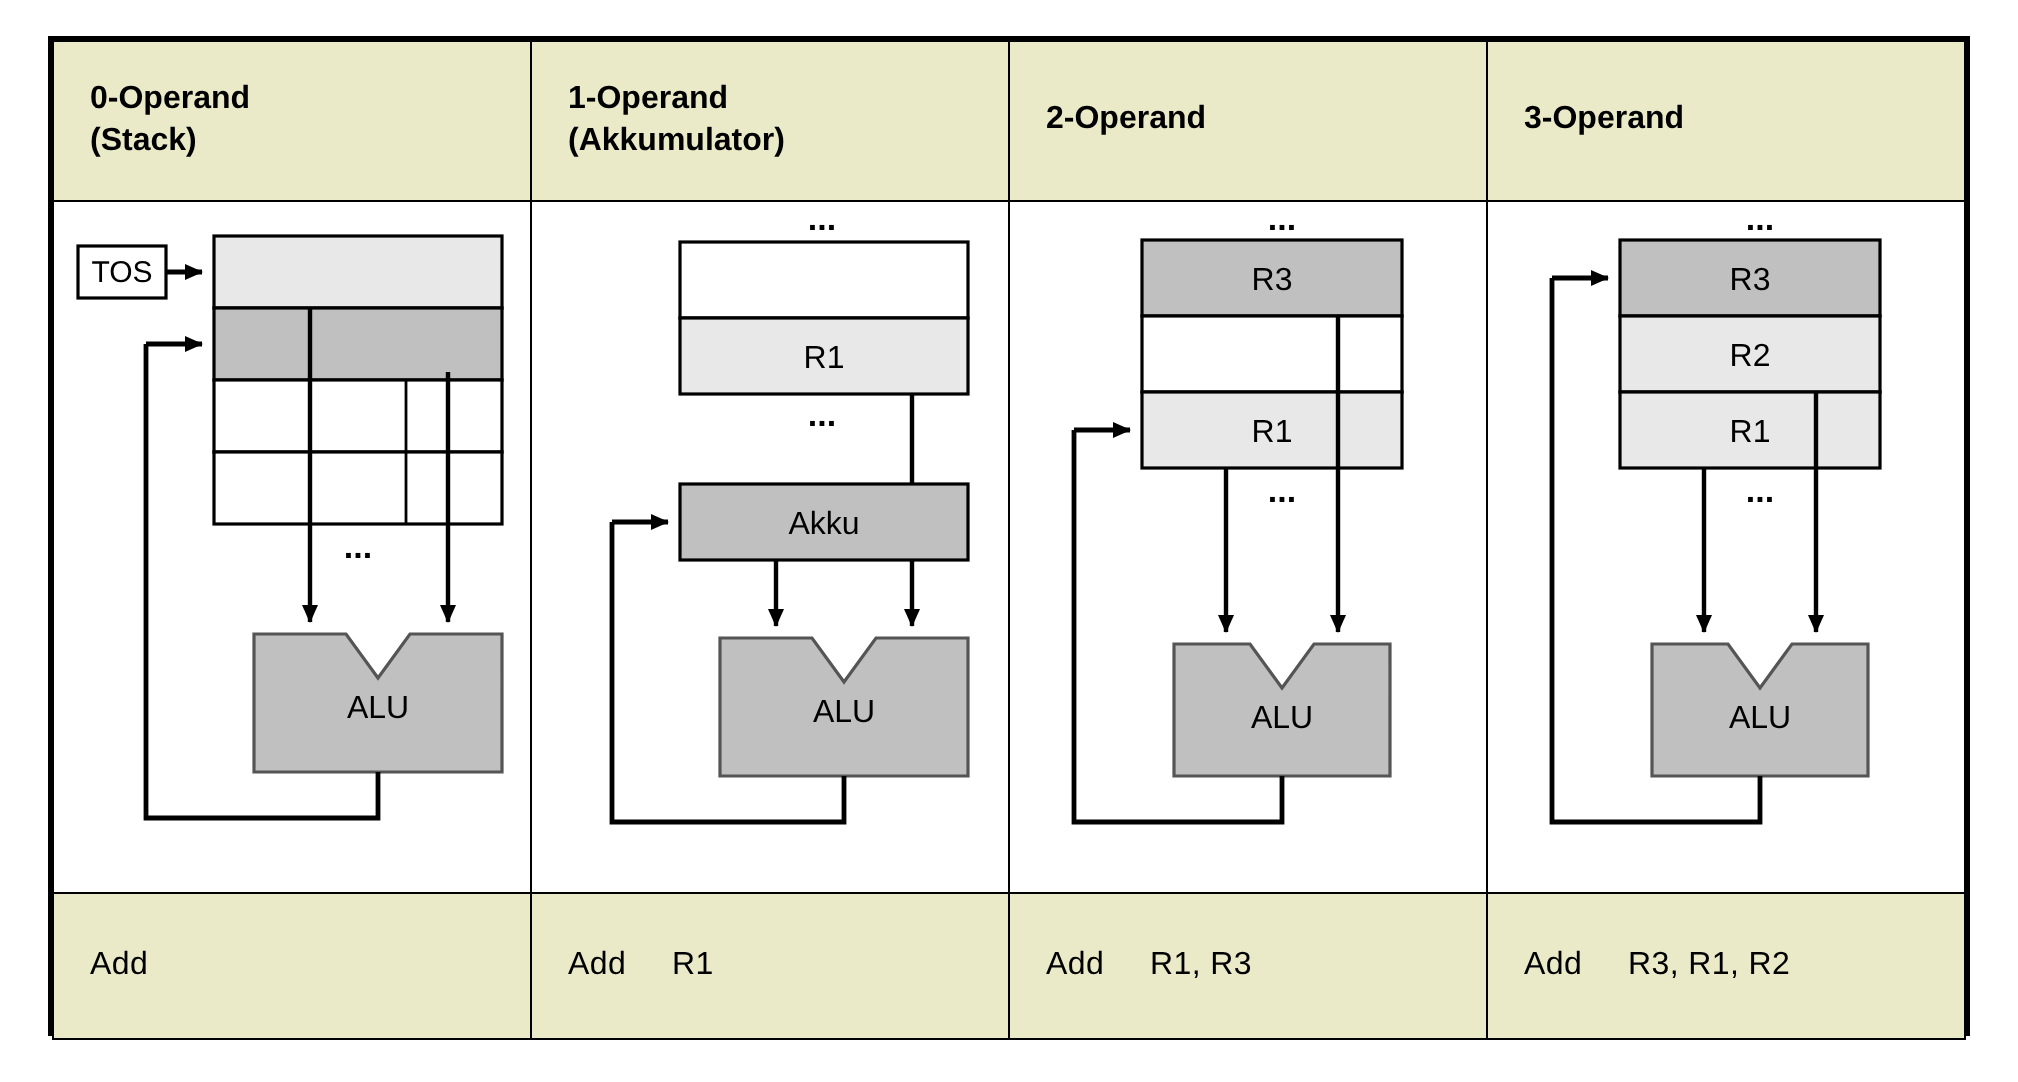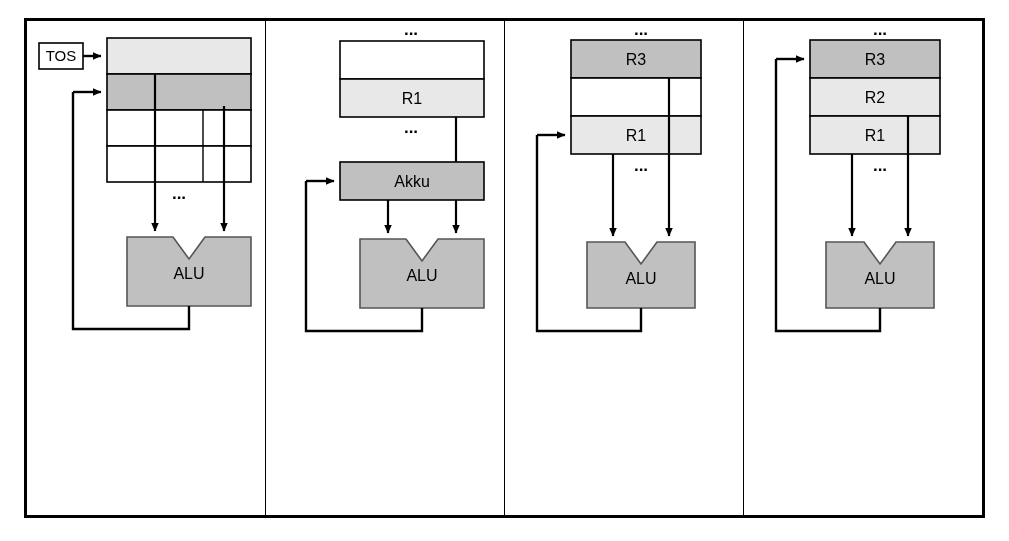--- a/index.html
+++ b/index.html
@@ -20,20 +20,36 @@
   svg{display:block;}
   .op-mnem{display:inline-block;min-width:52px;}
 </style>
 </head>
 <body>
 
 <div id="table-wrap">
 <table class="tbl">
 
   <tbody>
+        <tr class="header-row">
+    <td>
+      <span class="hdr-l1">0-Operand</span>
+      <span class="hdr-l2">(Stack)</span>
+    </td>
+    <td>
+      <span class="hdr-l1">1-Operand</span>
+      <span class="hdr-l2">(Akkumulator)</span>
+    </td>
+    <td>
+      <span class="hdr-l1">2-Operand</span>
+    </td>
+    <td>
+      <span class="hdr-l1">3-Operand</span>
+    </td>
+  </tr>
 
   <tr class="diagram-row">
 
     <td>
       <div class="diagram-cell">
       <svg width="239" height="344" viewBox="0 0 239 344">
         <defs>
           <marker id="ah1" markerWidth="9" markerHeight="8" refX="8.5" refY="4" orient="auto" markerUnits="userSpaceOnUse">
             <path d="M0,0 L9,4 L0,8 z" fill="#000"></path>
           </marker>
@@ -166,16 +182,30 @@
 
         <path d="M82,221 L120,221 L136,243 L152,221 L190,221 L190,287 L82,287 Z" fill="#c0c0c0" stroke="#555" stroke-width="1.6"></path>
         <text x="136" y="263" font-size="16" text-anchor="middle" fill="#000" font-family="Liberation Sans, sans-serif">ALU</text>
 
         <path d="M136,287 L136,310 L32,310 L32,38" fill="none" stroke="#000" stroke-width="2.4"></path>
       </svg>
       </div>
     </td>
   </tr>
 
+  <tr class="footer-row">
+    <td>
+      <span class="op-mnem">Add</span><span></span>
+    </td>
+    <td>
+      <span class="op-mnem">Add</span><span>R1</span>
+    </td>
+    <td>
+      <span class="op-mnem">Add</span><span>R1, R3</span>
+    </td>
+    <td>
+      <span class="op-mnem">Add</span><span>R3, R1, R2</span>
+    </td>
+  </tr>
 
 </tbody>
     </table>
 </div>
 
 </body></html>

